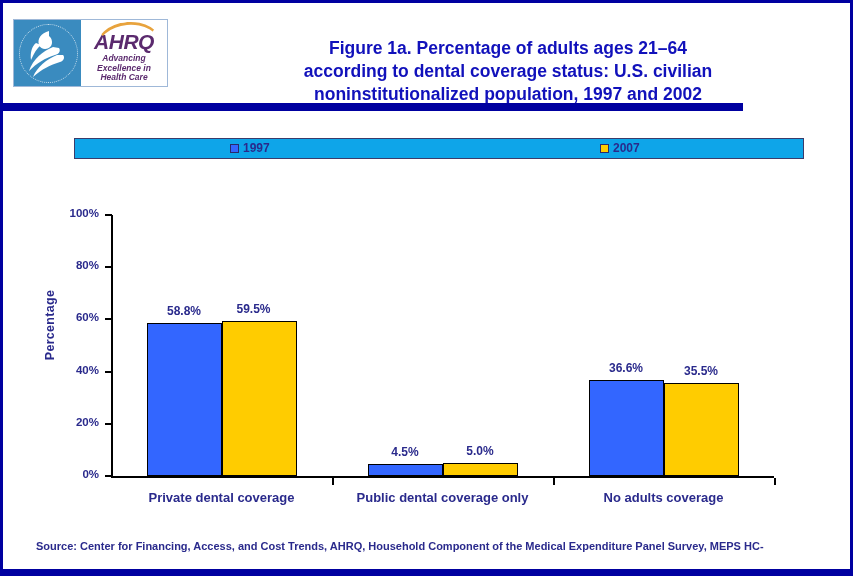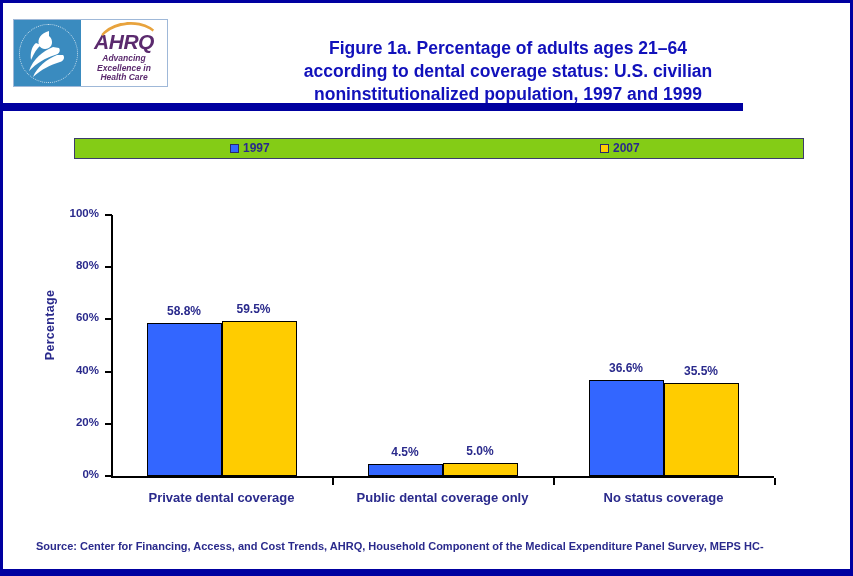--- a/index.html
+++ b/index.html
@@ -111,21 +111,21 @@
   }
 
   
   #legend {
     position: absolute;
     left: 71px; top: 135px;
     width: 730px;
     height: 21px;
     box-sizing: border-box;
     border: 1px solid #3b3b6b;
-    background: #84cc16;
+    background: #0ea5e9;
   }
   .legend-entry {
     position: absolute;
     top: 2px;
     display: flex;
     align-items: center;
     gap: 4px;
     font-weight: bold;
     font-size: 12px;
     color: #2a2a8c;
@@ -270,21 +270,21 @@
           <div>Advancing</div>
           <div>Excellence in</div>
           <div>Health Care</div>
         </div>
       </div>
     </div>
 
     <div id="title">
       <div>Figure 1a. Percentage of adults ages 21–64</div>
       <div>according to dental coverage status: U.S. civilian</div>
-      <div>noninstitutionalized population, 1997 and 1999</div>
+      <div>noninstitutionalized population, 1997 and 2002</div>
     </div>
 
     <div id="header-rule"></div>
   </div>
 
   <div id="legend">
     <div class="legend-entry" id="legend-1997">
       <span class="legend-swatch" id="sw-1997" style="background: rgb(51, 102, 255);"></span>
       <span>1997</span>
     </div>
@@ -327,21 +327,21 @@
         <div class="bar-label" style="left: 552.5px; width: 75px; top: 149.345px;">35.5%</div>
       </div>
     <div id="xticks">
         <div class="xtick" style="left: 329px;"></div>
         <div class="xtick" style="left: 550px;"></div>
         <div class="xtick" style="left: 771px;"></div>
       </div>
     <div id="catlabels">
         <div class="cat-label" style="left: 68.5px; width: 300px;">Private dental coverage</div>
         <div class="cat-label" style="left: 289.5px; width: 300px;">Public dental coverage only</div>
-        <div class="cat-label" style="left: 510.5px; width: 300px;">No status coverage</div>
+        <div class="cat-label" style="left: 510.5px; width: 300px;">No adults coverage</div>
       </div>
   </div>
 
   <div id="source">
     <div>Source: Center for Financing, Access, and Cost Trends, AHRQ, Household Component of the Medical Expenditure Panel Survey, MEPS HC-</div>
   </div>
   <div id="footer-rule"></div>
 
 </div>
 

